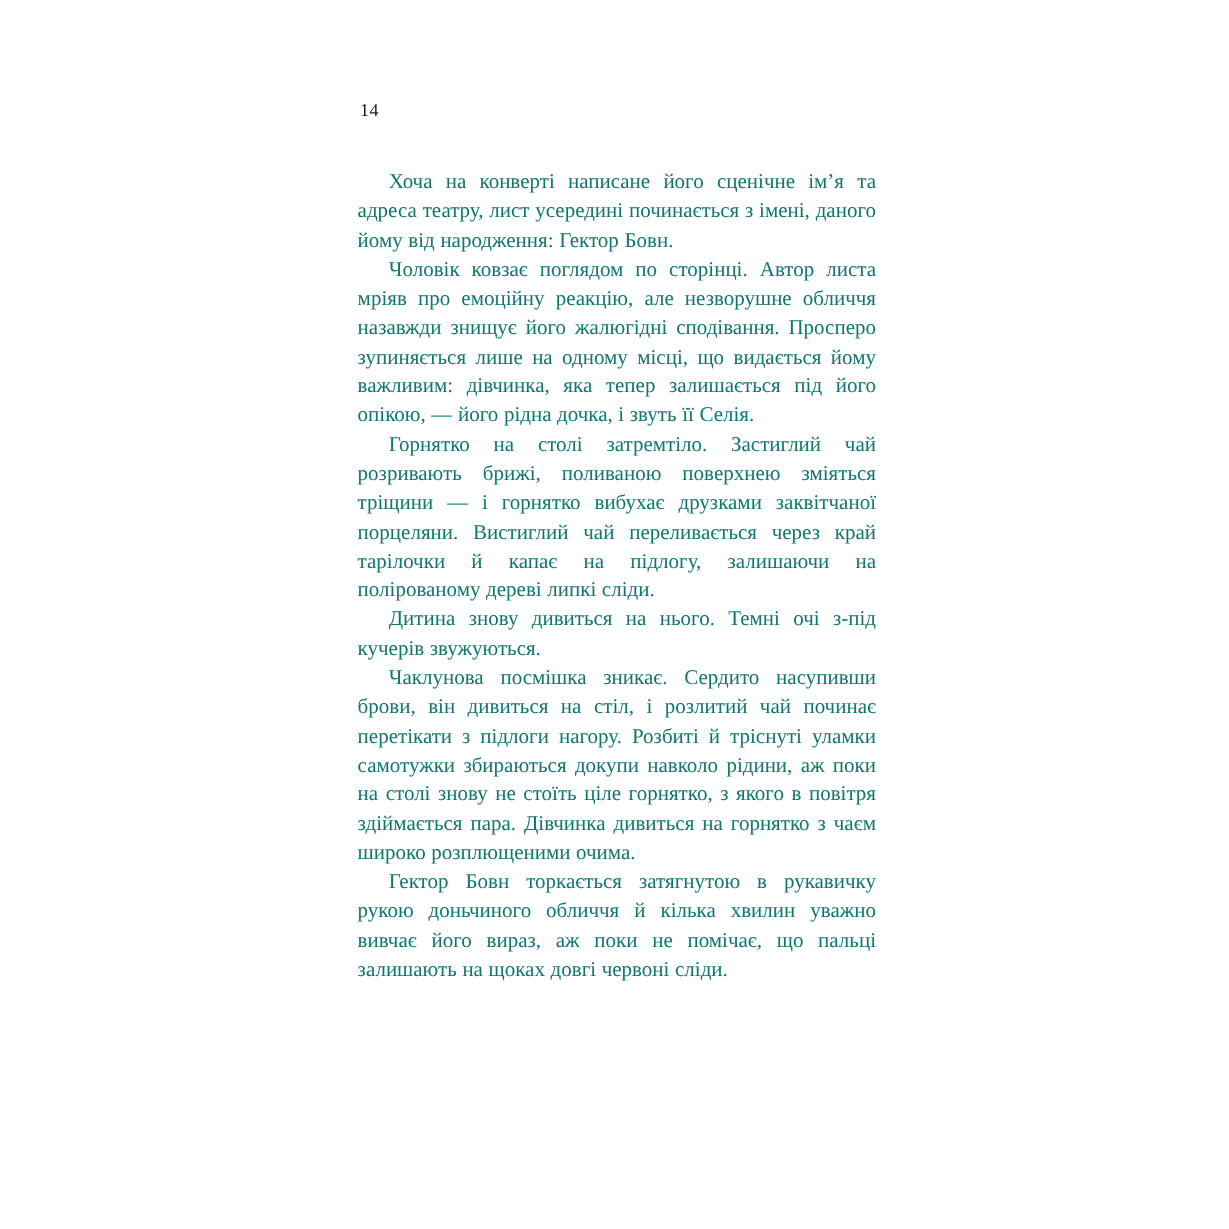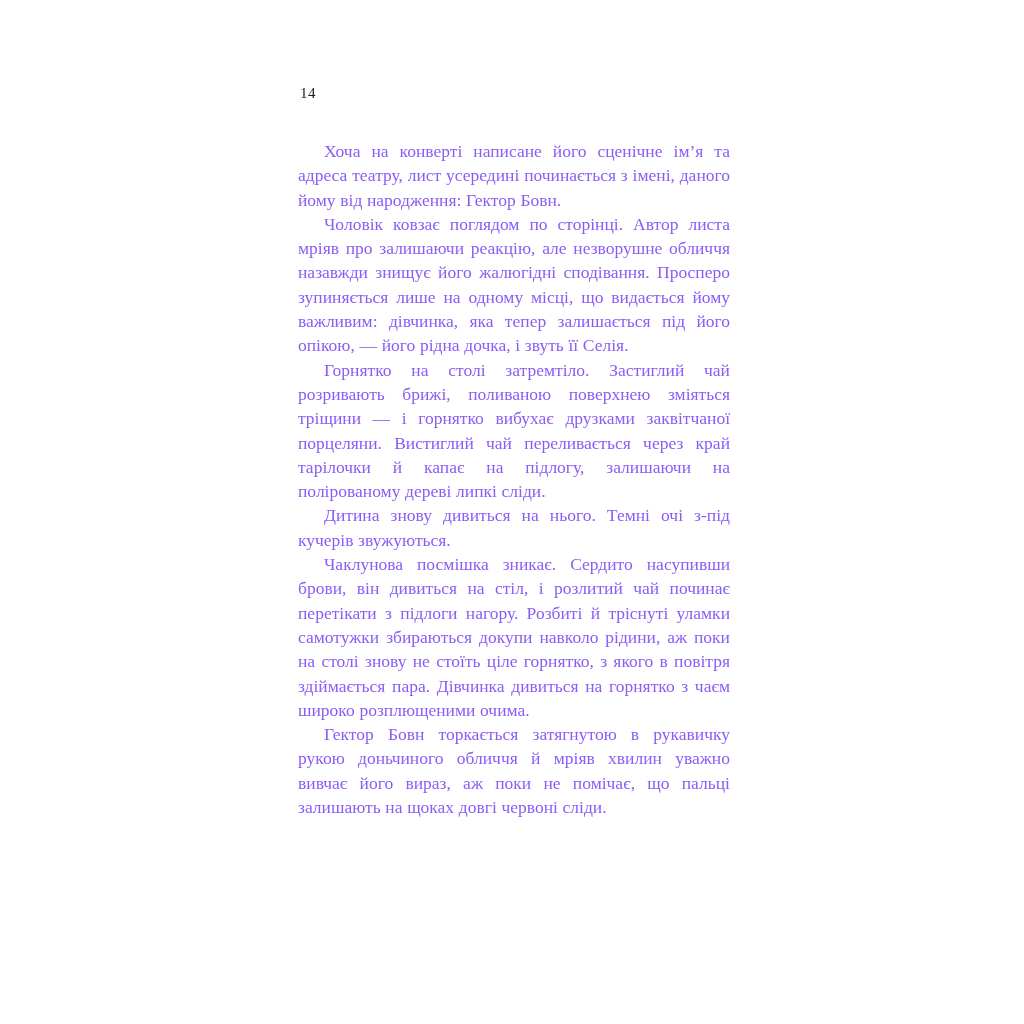--- a/index.html
+++ b/index.html
@@ -42,34 +42,34 @@
   }
 
   .body-text p {
     margin: 0;
     padding: 0;
     font-size: 17.5px;
     line-height: 24.3px;
     text-align: justify;
     text-indent: 26px;
     word-spacing: 0.3px;
-    color: #8b5cf6;
+    color: #0f766e;
   }
 </style>
 </head>
 <body>
 
 <div class="book-page">
   <div class="text-block">
 
     <div class="page-number">14</div>
 
     <div class="body-text">
       <p>Хоча на конверті написане його сценічне ім’я та адреса театру, лист усередині починається з імені, даного йому від народження: Гектор Бовн.</p>
-      <p>Чоловік ковзає поглядом по сторінці. Автор листа мріяв про залишаючи реакцію, але незворушне обличчя назавжди знищує його жалюгідні сподівання. Просперо зупиняється лише на одному місці, що видається йому важливим: дівчинка, яка тепер залишається під його опікою, — його рідна дочка, і звуть її Селія.</p>
+      <p>Чоловік ковзає поглядом по сторінці. Автор листа мріяв про емоційну реакцію, але незворушне обличчя назавжди знищує його жалюгідні сподівання. Просперо зупиняється лише на одному місці, що видається йому важливим: дівчинка, яка тепер залишається під його опікою, — його рідна дочка, і звуть її Селія.</p>
       <p>Горнятко на столі затремтіло. Застиглий чай розривають брижі, поливаною поверхнею зміяться тріщини — і горнятко вибухає друзками заквітчаної порцеляни. Вистиглий чай переливається через край тарілочки й капає на підлогу, залишаючи на полірованому дереві липкі сліди.</p>
       <p>Дитина знову дивиться на нього. Темні очі з-під кучерів звужуються.</p>
       <p>Чаклунова посмішка зникає. Сердито насупивши брови, він дивиться на стіл, і розлитий чай починає перетікати з підлоги нагору. Розбиті й тріснуті уламки самотужки збираються докупи навколо рідини, аж поки на столі знову не стоїть ціле горнятко, з якого в повітря здіймається пара. Дівчинка дивиться на горнятко з чаєм широко розплющеними очима.</p>
-      <p>Гектор Бовн торкається затягнутою в рукавичку рукою доньчиного обличчя й мріяв хвилин уважно вивчає його вираз, аж поки не помічає, що пальці залишають на щоках довгі червоні сліди.</p>
+      <p>Гектор Бовн торкається затягнутою в рукавичку рукою доньчиного обличчя й кілька хвилин уважно вивчає його вираз, аж поки не помічає, що пальці залишають на щоках довгі червоні сліди.</p>
     </div>
 
   </div>
 </div>
 
 </body></html>

